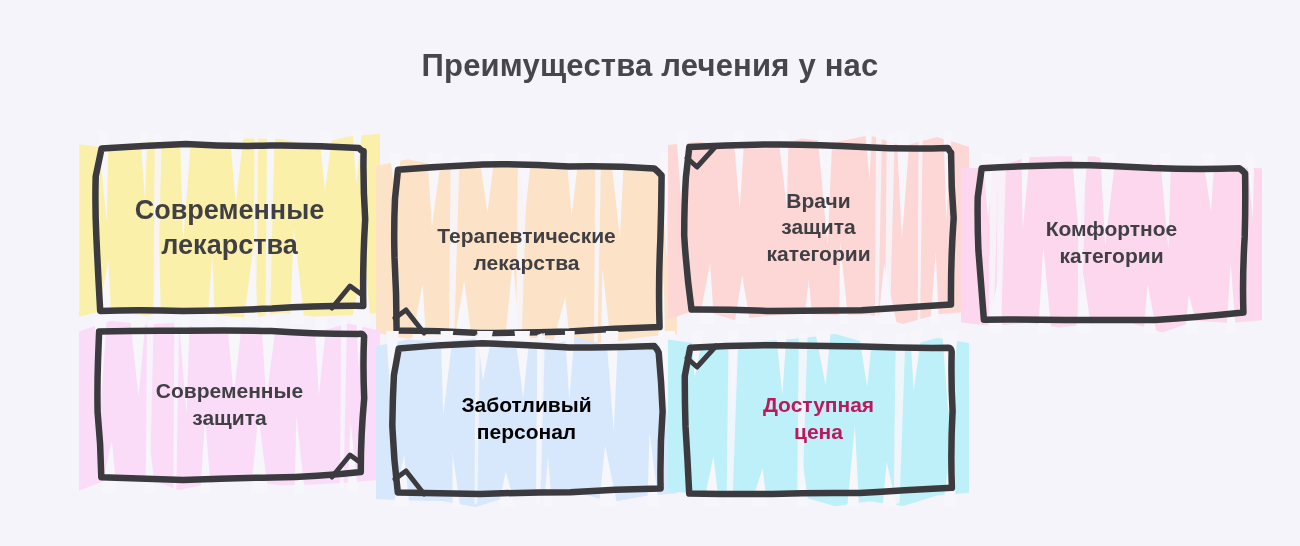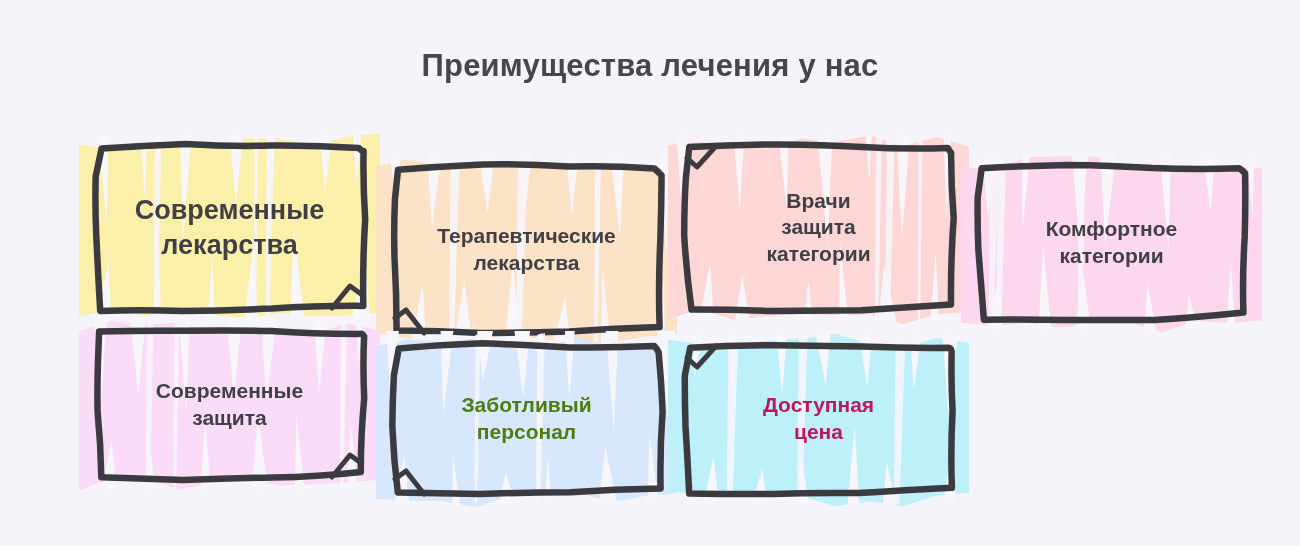--- a/index.html
+++ b/index.html
@@ -256,21 +256,21 @@
             <path d="M 149.6 166 L 158.0 166 L 154.1 110.5 Z" fill="#f7f6fb"></path>
             <path d="M 204.4 166 L 224.5 166 L 211.1 100.7 Z" fill="#f7f6fb"></path>
             <path d="M 253.2 166 L 265.6 166 L 255.5 87.8 Z" fill="#f7f6fb"></path>
             <path d="M 81.4 -10.0 L 86.2 -12.0 L 83.3 158.0 L 80.5 160.0 Z" fill="#f7f6fb" opacity="0.85"></path>
             <path d="M 143.3 -10.0 L 148.3 -12.0 L 145.3 158.0 L 142.3 160.0 Z" fill="#f7f6fb" opacity="0.85"></path>
             <path d="M 143.5 -10.0 L 151.0 -12.0 L 146.5 158.0 L 142.0 160.0 Z" fill="#f7f6fb" opacity="0.85"></path>
           </g>
           <path d="M 4.8 3.4 Q 47.1 -0.2 88.4 -1.7 Q 131.3 -0.1 175.4 2.4 Q 218.0 3.1 260.4 1.1 Q 263.6 4.6 264.7 7.7 Q 267.4 36.4 268.6 66.4 Q 265.8 103.9 266.6 143.5 Q 221.0 144.3 176.4 147.3 Q 130.9 147.3 86.3 149.1 Q 44.6 148.4 3.8 147.4 Q -0.2 115.4 -1.7 81.2 Q -1.4 55.1 -0.1 30.4 Z" fill="none" stroke="#3a3a3f" stroke-width="6.5" stroke-linejoin="round" stroke-linecap="round"></path>
           <path d="M 30 149 L 12 126 L 1 134" fill="none" stroke="#3a3a3f" stroke-width="5" stroke-linejoin="round" stroke-linecap="round"></path>
         </svg>
-        <div class="card-label" style="font-size: 21px; color: #4d7c0f;">Заботливый
+        <div class="card-label" style="font-size: 21px; color: #000000;">Заботливый
 персонал</div>
       </div>
       <div class="card" style="left: 686px; top: 345px; width: 265px; height: 148px;">
         <svg class="card-svg" width="317" height="200" viewBox="-26 -26 317 200" style="left: -26px; top: -26px;">
           <defs>
             <clipPath id="clip-affordable-price">
               <rect x="-18" y="-14" width="301" height="176"></rect>
             </clipPath>
           </defs>
           <g clip-path="url(#clip-affordable-price)">

